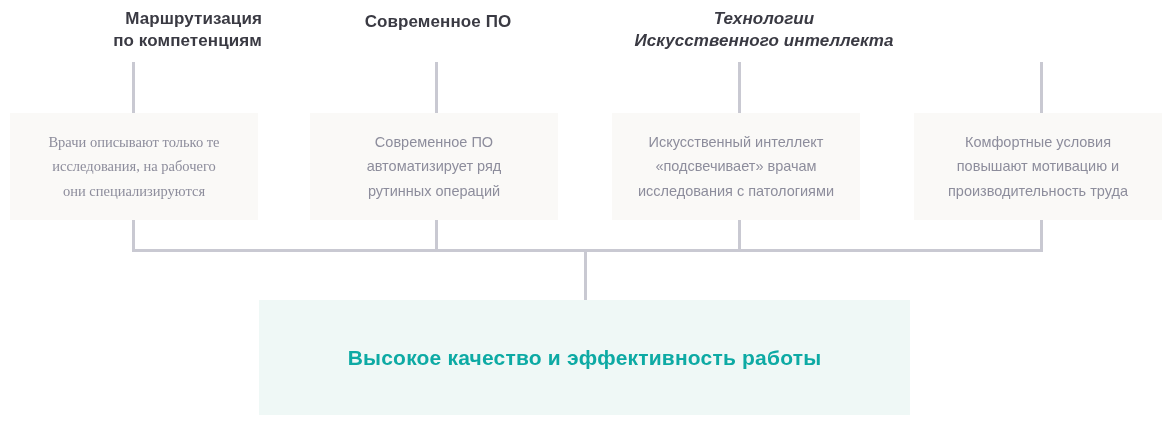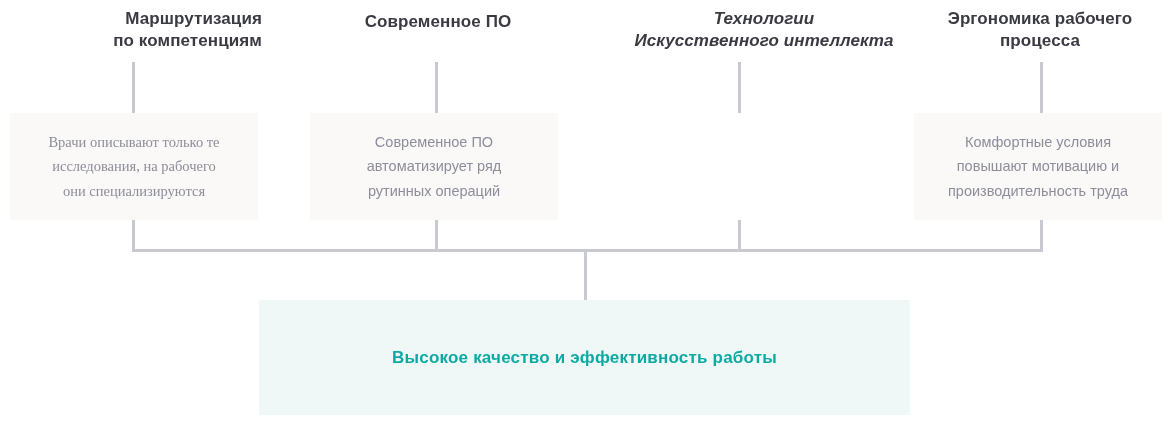--- a/index.html
+++ b/index.html
@@ -70,21 +70,21 @@
 
   
   .banner {
     position: absolute;
     background: #eff8f6;
     display: flex;
     align-items: center;
     justify-content: center;
   }
   .banner .banner-txt {
-    font-size: 17px;
+    font-size: 21px;
     font-weight: bold;
     color: #0daaa4;
     text-align: right;
     letter-spacing: 0.2px;
   }
 </style>
 </head>
 <body>
 
 <div id="canvas">
@@ -96,24 +96,20 @@
 
   <div class="col-header" style="left:310px; top:11px; width:256px;">
     <div>Современное ПО</div>
   </div>
 
   <div class="col-header" style="left:616px; top:8px; width:296px;font-style:italic;">
     <div>Технологии</div>
     <div>Искусственного интеллекта</div>
   </div>
 
-  <div class="col-header" style="left:912px; top:8px; width:256px;">
-    <div>Эргономика рабочего</div>
-    <div>процесса</div>
-  </div>
 
   <div class="tick" style="left:132px; top:62px; height:51px;"></div>
   <div class="tick" style="left:435px; top:62px; height:51px;"></div>
   <div class="tick" style="left:738px; top:62px; height:51px;"></div>
   <div class="tick" style="left:1040px; top:62px; height:51px;"></div>
 
   <div class="content-box" style="left:10px; top:113px; width:248px; height:107px;font-family:Liberation Serif, serif;">
     <div class="txt">
       <div>Врачи описывают только те</div>
       <div>исследования, на рабочего</div>
@@ -122,20 +118,27 @@
   </div>
 
   <div class="content-box" style="left:310px; top:113px; width:248px; height:107px;">
     <div class="txt">
       <div>Современное ПО</div>
       <div>автоматизирует ряд</div>
       <div>рутинных операций</div>
     </div>
   </div>
 
+  <div class="content-box" style="left:612px; top:113px; width:248px; height:107px;">
+    <div class="txt">
+      <div>Искусственный интеллект</div>
+      <div>«подсвечивает» врачам</div>
+      <div>исследования с патологиями</div>
+    </div>
+  </div>
 
   <div class="content-box" style="left:914px; top:113px; width:248px; height:107px;align-items:center;">
     <div class="txt">
       <div>Комфортные условия</div>
       <div>повышают мотивацию и</div>
       <div>производительность труда</div>
     </div>
   </div>
 
   <div class="tick" style="left:132px; top:220px; height:32px;"></div>

